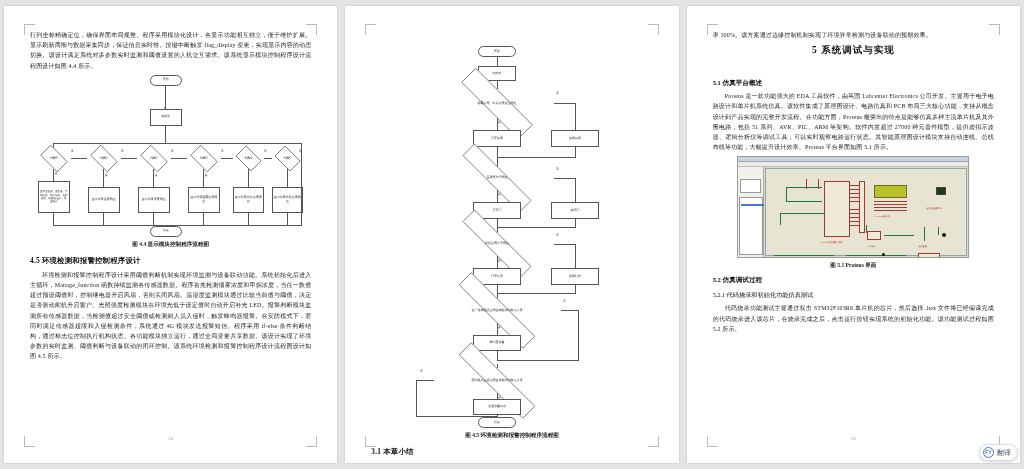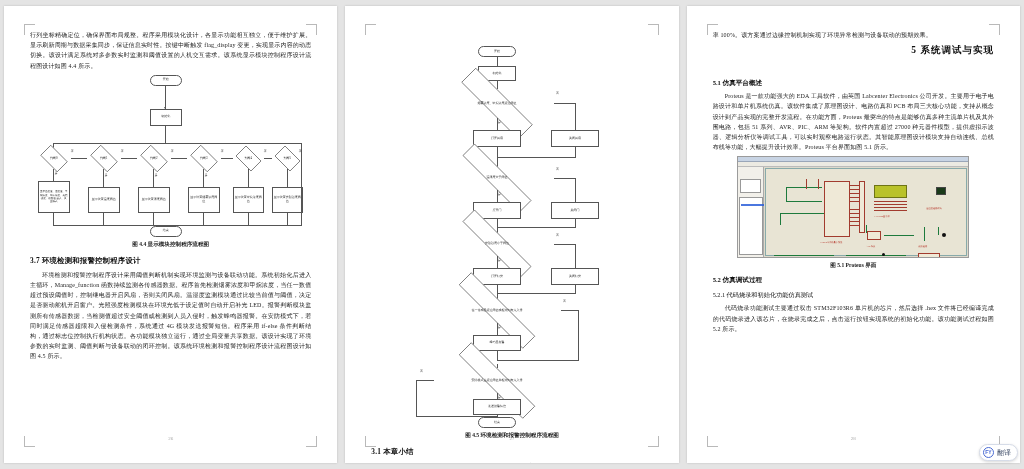--- a/index.html
+++ b/index.html
@@ -56,21 +56,21 @@
     margin: 6px 0 3px 0;
   }
   .h-sub3 {
     font-size: 6.2px;
     color: #111;
     margin: 6px 0 3px 0;
   }
   .h-chap {
     font-size: 9.5px;
     font-weight: bold;
-    text-align: right;
+    text-align: center;
     color: #111;
     margin: 4px 0 22px 0;
     letter-spacing: 1px;
   }
   .caption {
     font-size: 5.6px;
     font-weight: bold;
     text-align: center;
     color: #1b1b1b;
     margin: 4px 0 2px 0;
@@ -255,21 +255,21 @@
       <div class="ln" style="left:250.1px;top:138px;width:0.7px;height:12px;"></div>
 
       <div class="ln" style="left:16px;top:150px;width:235px;height:0.7px;"></div>
       <div class="ln" style="left:128.6px;top:150px;width:0.7px;height:2px;"></div>
       <div class="node term" style="left:113px;top:151px;width:32px;height:11px;">结束</div>
       <div class="ln" style="left:264.3px;top:77px;width:0.7px;height:73px;"></div>
       <div class="ln" style="left:251px;top:150px;width:14px;height:0.7px;"></div>
     </div>
 
     <div class="caption">图 4.4 显示模块控制程序流程图</div>
-    <div class="h-sec">3.7 环境检测和报警控制程序设计</div>
+    <div class="h-sec">4.5 环境检测和报警控制程序设计</div>
     <div class="body-text indent">环境检测和报警控制程序设计采用阈值判断机制实现环境监测与设备联动功能。系统初始化后进入主循环，Manage_function 函数持续监测各传感器数据。程序首先检测烟雾浓度和甲烷浓度，当任一数值超过预设阈值时，控制继电器开启风扇，否则关闭风扇。温湿度监测模块通过比较当前值与阈值，决定是否驱动舵机开启窗户。光照强度检测模块在环境光低于设定值时自动开启补光 LED。报警判断模块监测所有传感器数据，当检测值超过安全阈值或检测到人员入侵时，触发蜂鸣器报警。在安防模式下，若同时满足传感器超限和入侵检测条件，系统通过 4G 模块发送报警短信。程序采用 if-else 条件判断结构，通过标志位控制执行机构状态。各功能模块独立运行，通过全局变量共享数据。该设计实现了环境参数的实时监测、阈值判断与设备联动的闭环控制。该系统环境检测和报警控制程序设计流程图设计如图 4.5 所示。</div>
 
     <div class="pagenum">26</div>
   </div>
 
   <div class="page">
     <div class="cmark tl"></div>
     <div class="cmark tr"></div>
     <div class="cmark bl"></div>
     <div class="cmark br"></div>

